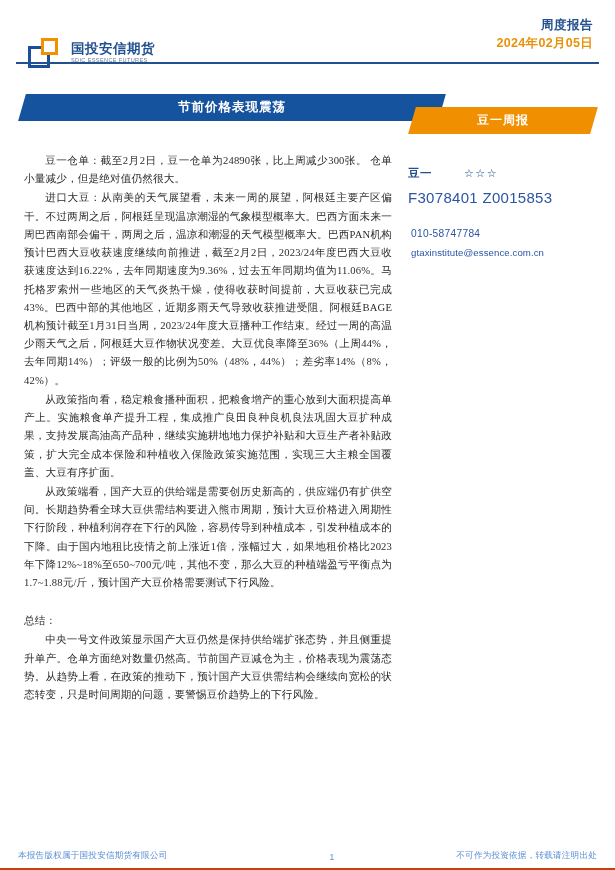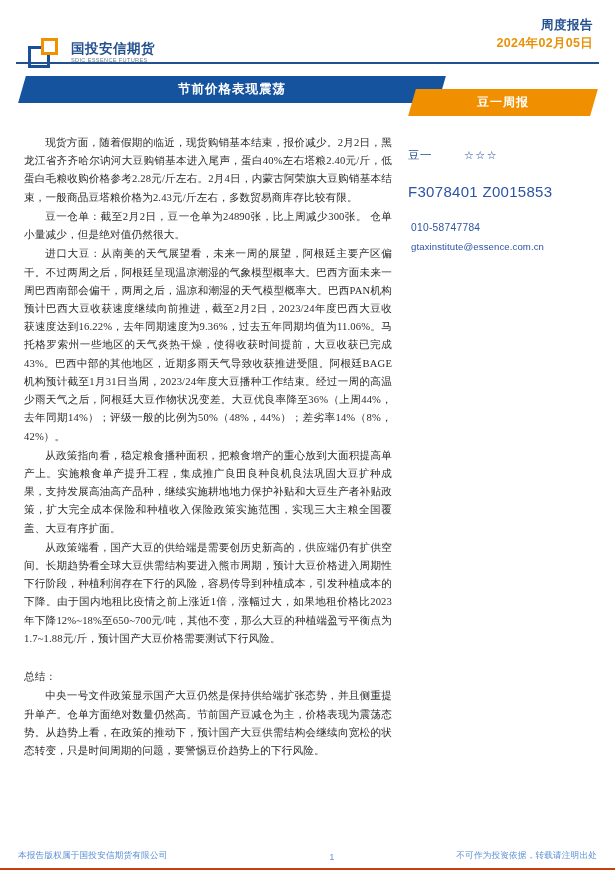--- a/index.html
+++ b/index.html
@@ -103,21 +103,21 @@
     right: 16px;
     top: 62px;
     height: 2px;
     background: #23508f;
   }
 
   
   .banner-wrap {
     position: relative;
     height: 42px;
-    margin-top: 8px;
+    margin-top: 26px;
   }
   .banner-blue {
     position: absolute;
     left: 22px;
     top: 0;
     width: 420px;
     height: 27px;
     background: #15539F;
     transform: skewX(-16deg);
   }
@@ -202,23 +202,23 @@
     font-size: 11.5px;
     font-weight: bold;
     color: #23508f;
     margin-bottom: 7px;
     letter-spacing: 0.5px;
   }
   .rating-row {
     display: flex;
     align-items: center;
     font-size: 11.5px;
-    font-weight: normal;
-    color: #23508f;
-    margin-bottom: 20px;
+    font-weight: bold;
+    color: #23508f;
+    margin-bottom: 8px;
   }
   .rating-name {
     width: 56px;
     letter-spacing: 0.5px;
   }
   .rating-stars {
     letter-spacing: 1.5px;
     font-size: 11px;
     color: #23508f;
   }
@@ -298,21 +298,20 @@
 <div class="banner-wrap">
   <div class="banner-blue"></div>
   <div class="banner-blue-label">节前价格表现震荡</div>
   <div class="banner-orange"></div>
   <div class="banner-orange-label">豆一周报</div>
 </div>
 
 <div class="content">
 
   <div class="article">
-    <p>现货方面，随着假期的临近，现货购销基本结束，报价减少。2月2日，黑龙江省齐齐哈尔讷河大豆购销基本进入尾声，蛋白40%左右塔粮2.40元/斤，低蛋白毛粮收购价格参考2.28元/斤左右。2月4日，内蒙古阿荣旗大豆购销基本结束，一般商品豆塔粮价格为2.43元/斤左右，多数贸易商库存比较有限。</p>
     <p>豆一仓单：截至2月2日，豆一仓单为24890张，比上周减少300张。 仓单小量减少，但是绝对值仍然很大。</p>
     <p>进口大豆：从南美的天气展望看，未来一周的展望，阿根廷主要产区偏干。不过两周之后，阿根廷呈现温凉潮湿的气象模型概率大。巴西方面未来一周巴西南部会偏干，两周之后，温凉和潮湿的天气模型概率大。巴西PAN机构预计巴西大豆收获速度继续向前推进，截至2月2日，2023/24年度巴西大豆收获速度达到16.22%，去年同期速度为9.36%，过去五年同期均值为11.06%。马托格罗索州一些地区的天气炎热干燥，使得收获时间提前，大豆收获已完成43%。巴西中部的其他地区，近期多雨天气导致收获推进受阻。阿根廷BAGE机构预计截至1月31日当周，2023/24年度大豆播种工作结束。经过一周的高温少雨天气之后，阿根廷大豆作物状况变差。大豆优良率降至36%（上周44%，去年同期14%）；评级一般的比例为50%（48%，44%）；差劣率14%（8%，42%）。</p>
     <p>从政策指向看，稳定粮食播种面积，把粮食增产的重心放到大面积提高单产上。实施粮食单产提升工程，集成推广良田良种良机良法巩固大豆扩种成果，支持发展高油高产品种，继续实施耕地地力保护补贴和大豆生产者补贴政策，扩大完全成本保险和种植收入保险政策实施范围，实现三大主粮全国覆盖、大豆有序扩面。</p>
     <p>从政策端看，国产大豆的供给端是需要创历史新高的，供应端仍有扩供空间。长期趋势看全球大豆供需结构要进入熊市周期，预计大豆价格进入周期性下行阶段，种植利润存在下行的风险，容易传导到种植成本，引发种植成本的下降。由于国内地租比疫情之前上涨近1倍，涨幅过大，如果地租价格比2023年下降12%~18%至650~700元/吨，其他不变，那么大豆的种植端盈亏平衡点为1.7~1.88元/斤，预计国产大豆价格需要测试下行风险。</p>
     <p class="no-indent gap-above">总结：</p>
     <p>中央一号文件政策显示国产大豆仍然是保持供给端扩张态势，并且侧重提升单产。仓单方面绝对数量仍然高。节前国产豆减仓为主，价格表现为震荡态势。从趋势上看，在政策的推动下，预计国产大豆供需结构会继续向宽松的状态转变，只是时间周期的问题，要警惕豆价趋势上的下行风险。</p>
   </div>
 
   <div class="sidebar">
     <div class="rating-row">

